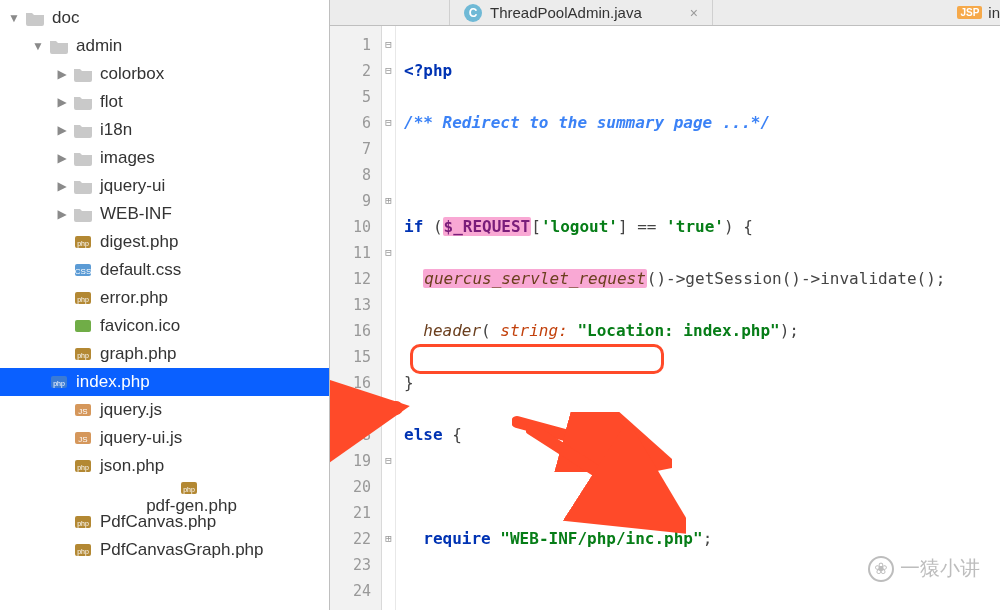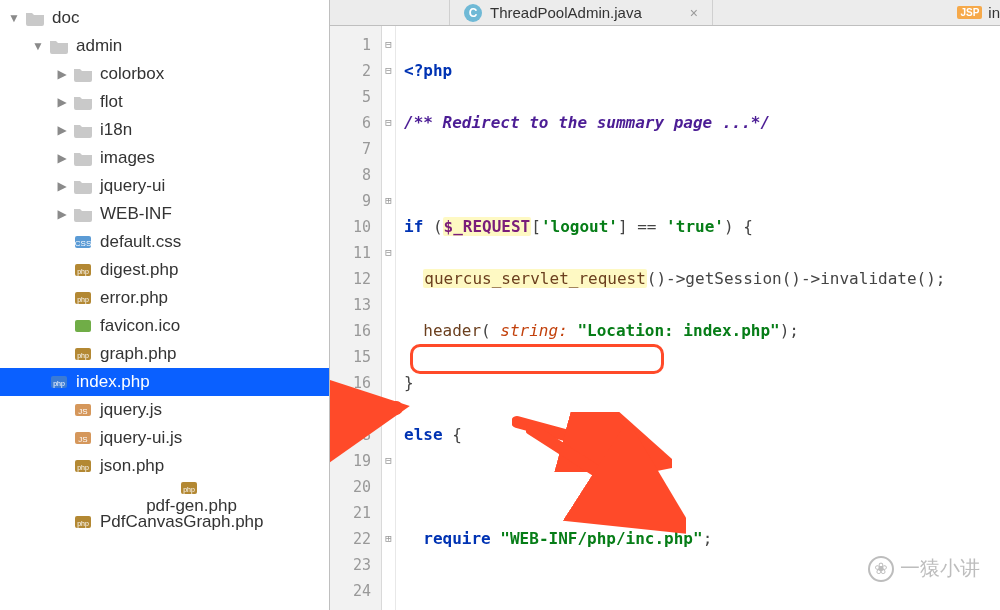--- a/index.html
+++ b/index.html
@@ -102,24 +102,24 @@
     line-height: 26px;
     font-size: 16px;
     color: #444;
     white-space: pre;
     position: relative;
   }
   .line { height:26px; }
   .kw   { color:#0033b3; font-weight:bold; }
   .str  { color:#067d17; font-weight:bold;margin-top:12px; }
   .var  { color:#7a1d7a; font-weight:600; }  
-  .com  { color:#4c1d95; font-weight:bold; font-style: italic; }
+  .com  { color:#3b82f6; font-weight:bold; font-style: italic; }
   .hint { color:#c2410c; font-style: italic; }
-  .fn   { color:#6b3f1e; }
-  .mark { background:#fef9c3; border-radius:2px; padding:0 1px;}
+  .fn   { color:#6b3f1e; font-style: italic; }
+  .mark { background:#f9a8d4; border-radius:2px; padding:0 1px;}
 
   .highlight-box {
     position:absolute;
     border:3px solid #ff4a29;
     border-radius:10px;
     pointer-events:none;
   }
   
   .arrow {
     position:absolute; pointer-events:none;
@@ -212,44 +212,44 @@
             <svg width="20" height="16">
               <path d="M1 3h6l2 2h10v9a2 2 0 0 1-2 2H3a2 2 0 0 1-2-2Z" fill="#c9c9c9"></path>
             </svg>
           </span>
           <span>WEB-INF</span>
         </div>
         <div class="tree-row" style="padding-left: 54px;">
           <span class="tri"></span>
           <span class="icon">
             <svg width="20" height="16">
+              <rect x="2" y="2" width="16" height="12" rx="2" fill="#b38833"></rect>
+              <text x="10" y="12" text-anchor="middle" font-size="7" fill="#fff" font-family="sans-serif">php</text>
+            </svg>
+          </span>
+          <span>digest.php</span>
+        </div>
+        <div class="tree-row" style="padding-left: 54px;">
+          <span class="tri"></span>
+          <span class="icon">
+            <svg width="20" height="16">
               <rect x="2" y="2" width="16" height="12" rx="2" fill="#5b9bd5"></rect>
               <text x="10" y="12" text-anchor="middle" font-size="8" fill="#fff" font-family="sans-serif">CSS</text>
             </svg>
           </span>
           <span>default.css</span>
         </div>
         <div class="tree-row" style="padding-left: 54px;">
           <span class="tri"></span>
           <span class="icon">
             <svg width="20" height="16">
               <rect x="2" y="2" width="16" height="12" rx="2" fill="#b38833"></rect>
               <text x="10" y="12" text-anchor="middle" font-size="7" fill="#fff" font-family="sans-serif">php</text>
             </svg>
           </span>
-          <span>digest.php</span>
-        </div>
-        <div class="tree-row" style="padding-left: 54px;">
-          <span class="tri"></span>
-          <span class="icon">
-            <svg width="20" height="16">
-              <rect x="2" y="2" width="16" height="12" rx="2" fill="#b38833"></rect>
-              <text x="10" y="12" text-anchor="middle" font-size="7" fill="#fff" font-family="sans-serif">php</text>
-            </svg>
-          </span>
           <span>error.php</span>
         </div>
         <div class="tree-row" style="padding-left: 54px;">
           <span class="tri"></span>
           <span class="icon">
             <svg width="20" height="16">
               <rect x="2" y="2" width="16" height="12" rx="2" fill="#70ad47"></rect>
             </svg>
           </span>
           <span>favicon.ico</span>
@@ -306,20 +306,30 @@
         </div>
         <div class="tree-row" style="padding-left: 54px; flex-direction: column;">
           <span class="tri"></span>
           <span class="icon">
             <svg width="20" height="16">
               <rect x="2" y="2" width="16" height="12" rx="2" fill="#b38833"></rect>
               <text x="10" y="12" text-anchor="middle" font-size="7" fill="#fff" font-family="sans-serif">php</text>
             </svg>
           </span>
           <span>pdf-gen.php</span>
+        </div>
+        <div class="tree-row" style="padding-left: 54px;">
+          <span class="tri"></span>
+          <span class="icon">
+            <svg width="20" height="16">
+              <rect x="2" y="2" width="16" height="12" rx="2" fill="#b38833"></rect>
+              <text x="10" y="12" text-anchor="middle" font-size="7" fill="#fff" font-family="sans-serif">php</text>
+            </svg>
+          </span>
+          <span>PdfCanvas.php</span>
         </div>
         <div class="tree-row" style="padding-left: 54px;">
           <span class="tri"></span>
           <span class="icon">
             <svg width="20" height="16">
               <rect x="2" y="2" width="16" height="12" rx="2" fill="#b38833"></rect>
               <text x="10" y="12" text-anchor="middle" font-size="7" fill="#fff" font-family="sans-serif">php</text>
             </svg>
           </span>
           <span>PdfCanvasGraph.php</span>

